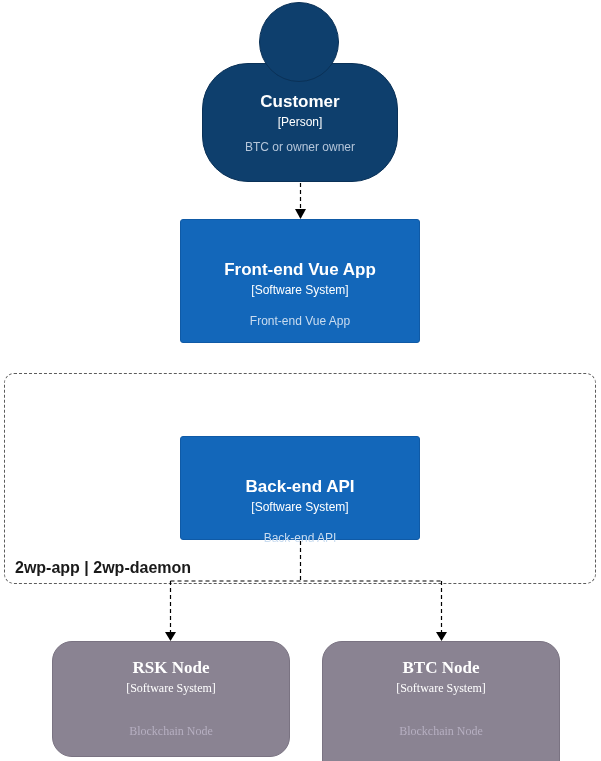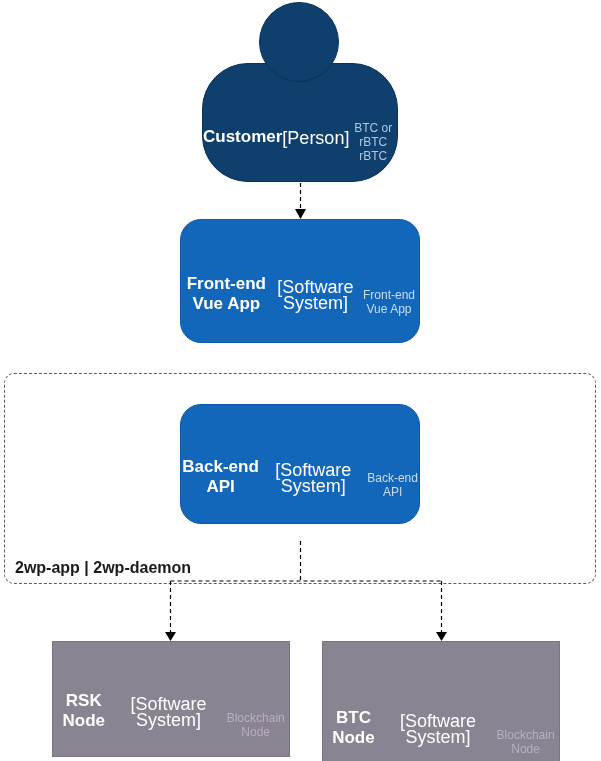--- a/index.html
+++ b/index.html
@@ -16,50 +16,50 @@
     position:absolute; left:4px; top:373px; width:592px; height:211px;
     border:1.6px dashed var(--boundary-border); border-radius:10px;
     box-sizing:border-box; z-index:0; background:transparent;
   }
   .boundary-label { position:absolute; left:10px; bottom:6px; text-align:left; }
   .boundary-title { font-size:16px; font-weight:bold; color:var(--boundary-title-text); line-height:19px; }
   .boundary-meta  { font-size:11px; color:var(--boundary-meta-text); line-height:14px; margin-top:2px; }
   
   .node {
     position:absolute; box-sizing:border-box; z-index:2;
-    display:flex; flex-direction:row; align-items:center; text-align:center;
+    display:flex; flex-direction:column; align-items:center; text-align:center;
   }
   .node-title { font-size:17px; font-weight:bold; color:var(--title-text); line-height:20px; }
-  .node-meta  { font-size:18px; color:var(--title-text); line-height:16px; margin-top:2px; }
+  .node-meta  { font-size:12px; color:var(--title-text); line-height:16px; margin-top:2px; }
   .node-desc  { font-size:12px; line-height:14px; margin-top:16px; }
   .sysbox {
     background:var(--system-fill); border:1px solid var(--system-border);
-    border-radius:21px; padding-top:26px;
+    border-radius:3px; padding-top:40px;
   }
   .sys-desc { color:var(--system-desc-text); }
   .extbox {
     background:var(--external-fill); border:1px solid var(--external-border);
-    border-radius:0; padding-top:24px;
+    border-radius:20px; padding-top:16px;font-family:Liberation Serif, serif;
   }
   .ext-desc { color:var(--external-desc-text); margin-top:28px; }
   
   .person-head {
     position:absolute; left:259px; top:2px; width:80px; height:80px;
     border-radius:50%; background:var(--person-fill);
     border:1px solid var(--person-border); box-sizing:border-box; z-index:3;
   }
   .person-body {
     left:202px; top:63px; width:196px; height:119px;
     background:var(--person-fill); border:1px solid var(--person-border);
     border-radius:46px; padding-top:28px; z-index:2;
   }
   .person-desc { color:var(--person-desc-text); margin-top:10px; }
   
   .frontend { left:180px; top:219px; width:240px; height:124px; }
-  .backend  { left:180px; top:404px; width:240px; height:120px; }
+  .backend  { left:180px; top:436px; width:240px; height:104px; }
   .rsk      { left:52px;  top:641px; width:238px; height:116px; }
   .btc      { left:322px; top:641px; width:238px; height:149px; }
 </style>
 </head>
 <body>
 
 <div class="canvas">
 
   <div class="boundary">
     <div class="boundary-label">
@@ -75,21 +75,21 @@
     <line class="edge" x1="170.5" y1="581" x2="170.5" y2="634"></line>
     <polygon class="arrowhead" points="165,632 176,632 170.5,641"></polygon>
     <line class="edge" x1="441.5" y1="581" x2="441.5" y2="634"></line>
     <polygon class="arrowhead" points="436,632 447,632 441.5,641"></polygon>
   </svg>
 
   <div class="person-head"></div>
   <div class="node person-body">
     <div class="node-title">Customer</div>
     <div class="node-meta">[Person]</div>
-    <div class="node-desc person-desc">BTC or rBTC rBTC</div>
+    <div class="node-desc person-desc">BTC or owner owner</div>
   </div>
 
   <div class="node sysbox frontend">
     <div class="node-title">Front-end Vue App</div>
     <div class="node-meta">[Software System]</div>
     <div class="node-desc sys-desc">Front-end Vue App</div>
   </div>
 
   <div class="node sysbox backend">
     <div class="node-title">Back-end API</div>

